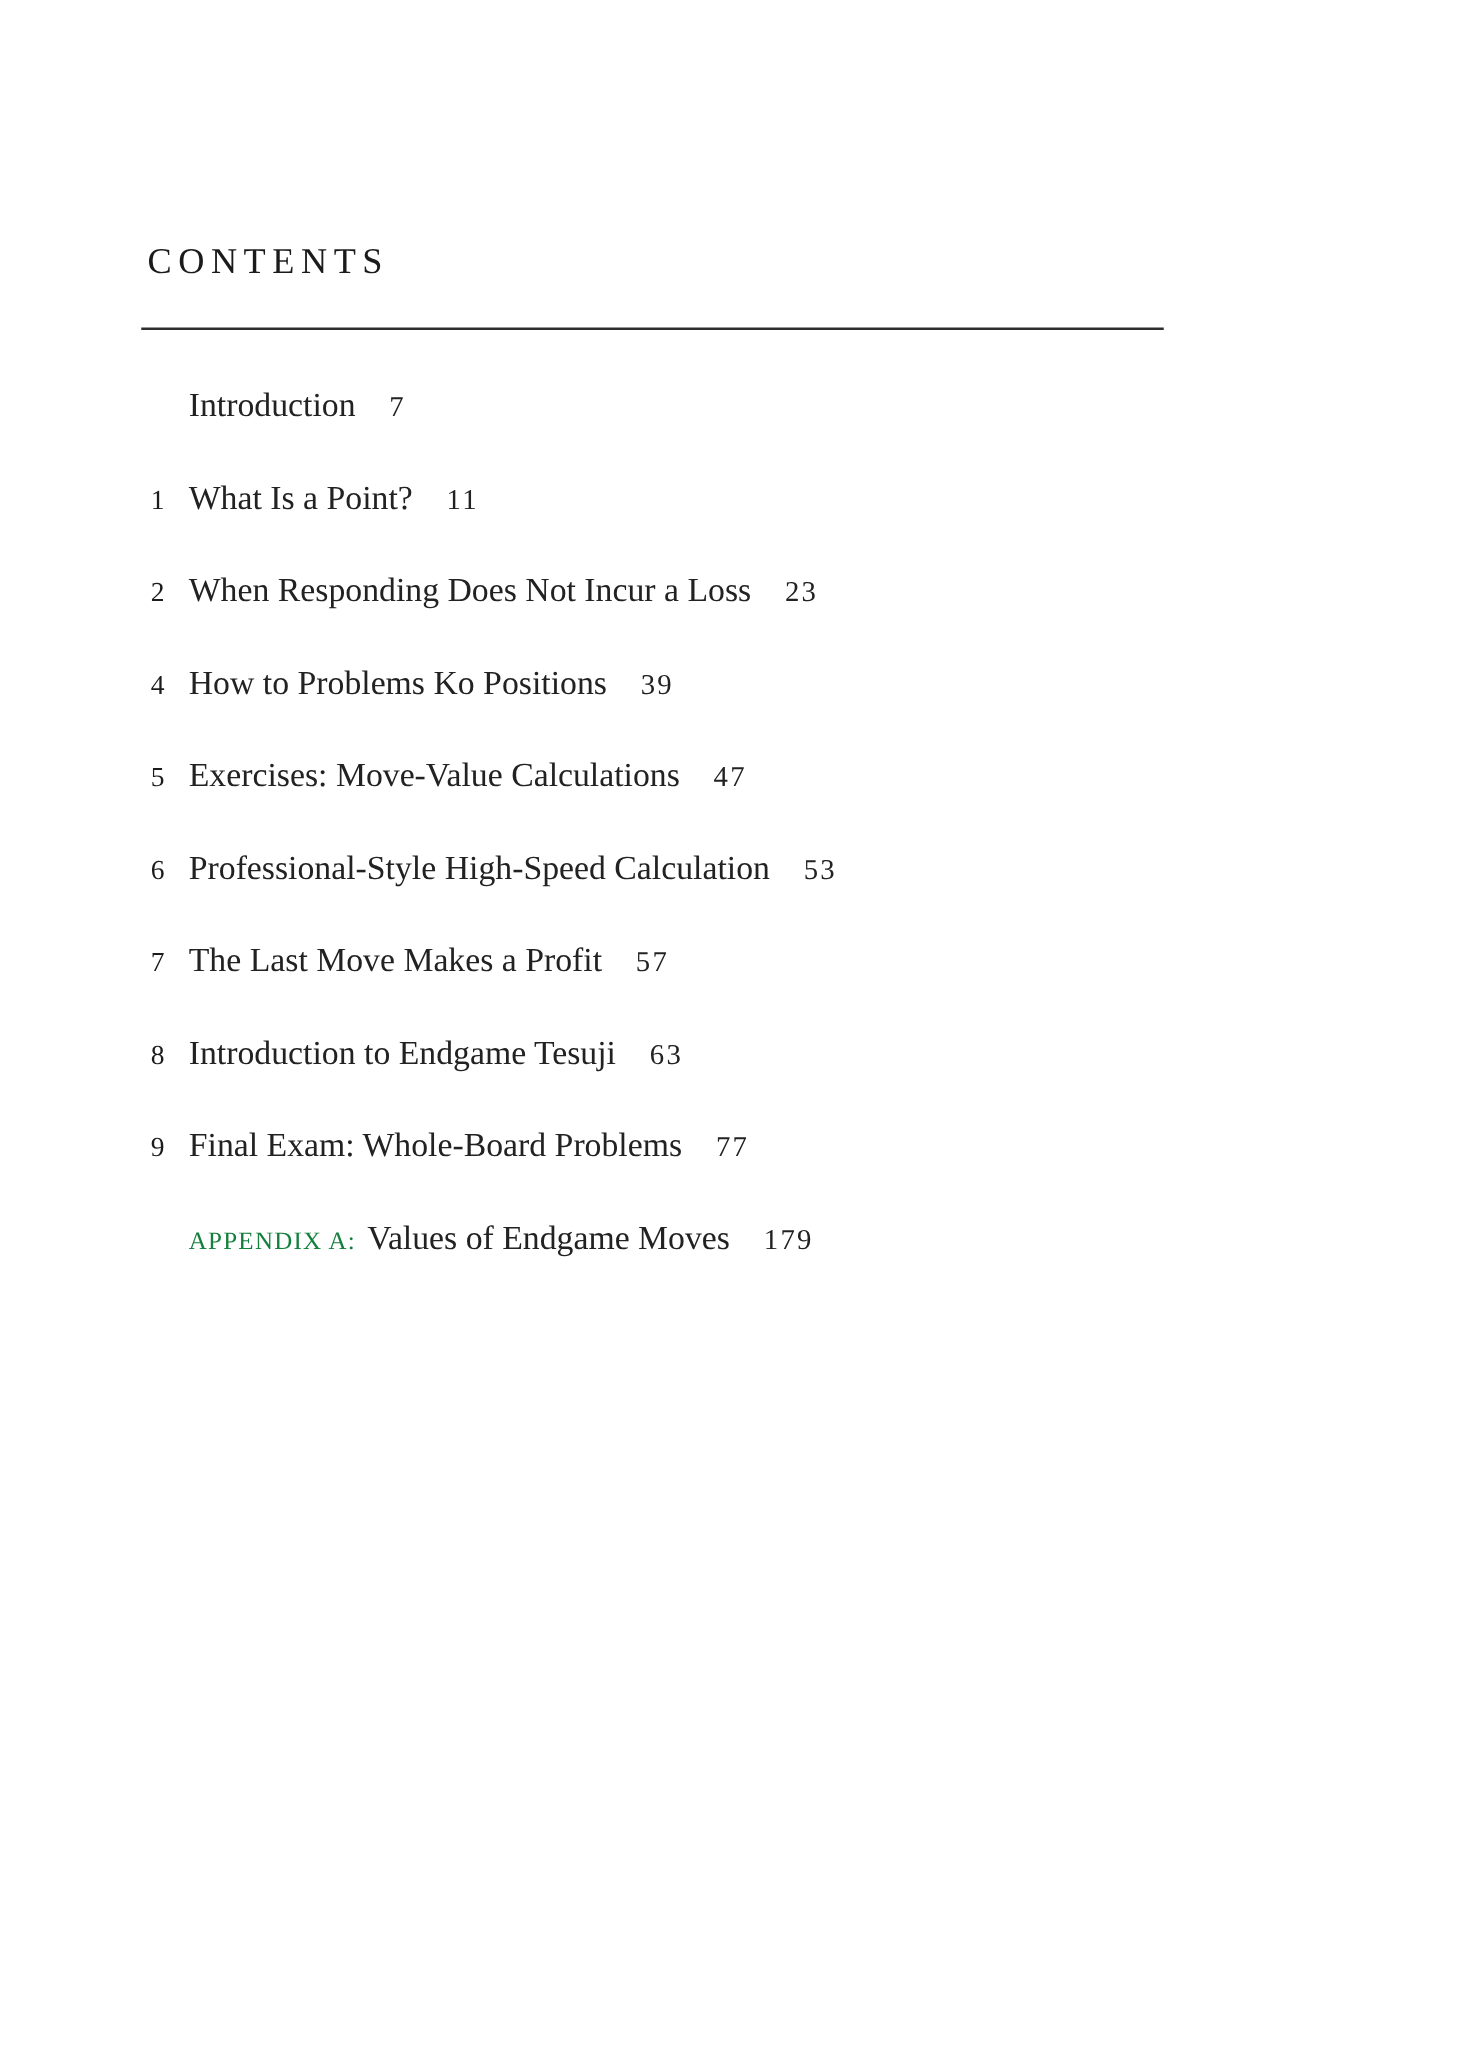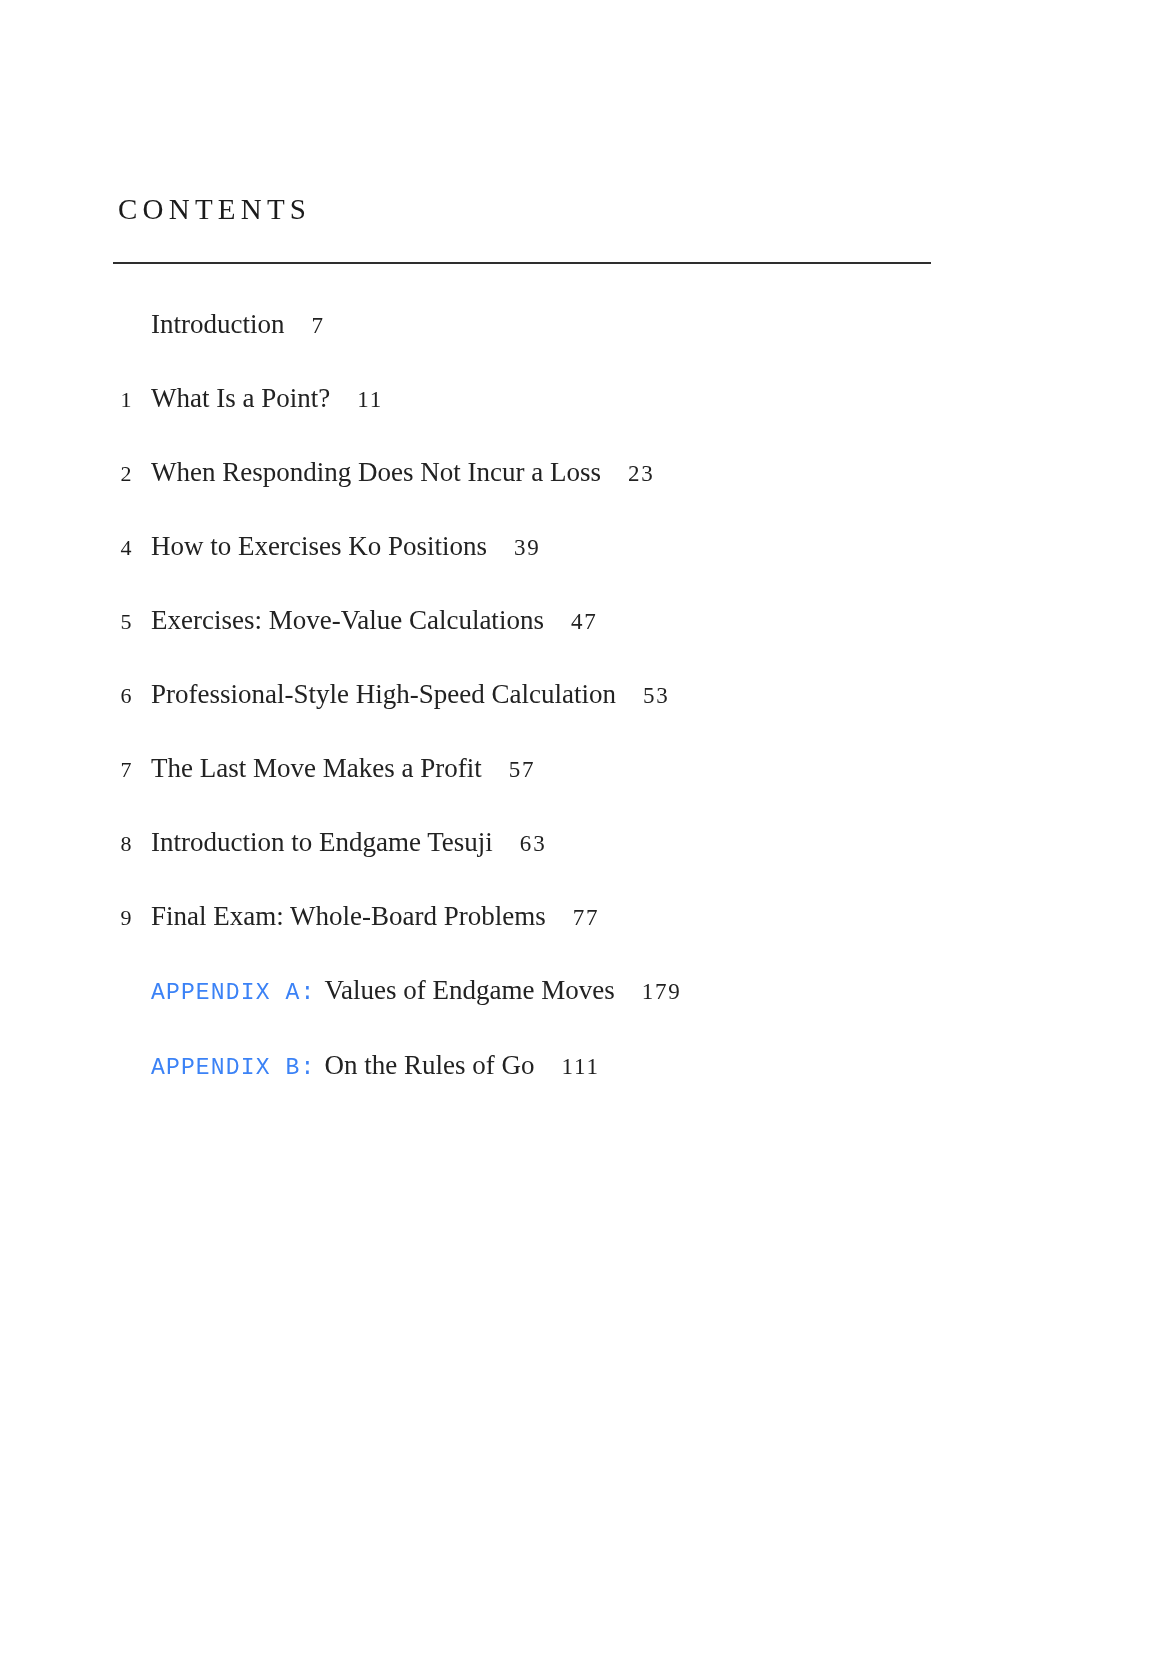--- a/index.html
+++ b/index.html
@@ -53,24 +53,23 @@
     text-align: center;
     font-size: 22px;
     color: #1c1c1c;
   }
   .entry-title {
     margin-left: 12px;
     color: #222222;
     text-align: right;
   }
   .appendix-prefix {
-    font-size: 23px;
+    font-size: 20px;
     letter-spacing: 0.05em;
-    color: #3b82f6;
-    font-family: Liberation Mono, monospace;
+    color: #15803d;
   }
   .appendix-prefix:not(.hidden) {
     margin-right: 9px;
   }
   .entry-page {
     margin-left: 27px;
     font-size: 23px;
     letter-spacing: 0.08em;
     color: #222222;
   }
@@ -89,21 +88,21 @@
   <div class="toc-row">
     <span class="chapter-number">1</span><span class="entry-title"><span>What Is a Point?</span></span><span class="entry-page">11</span>
   </div>
 
   <div class="toc-row">
     <span class="chapter-number">2</span><span class="entry-title"><span>When Responding Does Not Incur a Loss</span></span><span class="entry-page">23</span>
   </div>
 
 
   <div class="toc-row">
-    <span class="chapter-number">4</span><span class="entry-title"><span>How to Exercises Ko Positions</span></span><span class="entry-page">39</span>
+    <span class="chapter-number">4</span><span class="entry-title"><span>How to Problems Ko Positions</span></span><span class="entry-page">39</span>
   </div>
 
   <div class="toc-row">
     <span class="chapter-number">5</span><span class="entry-title"><span>Exercises: Move-Value Calculations</span></span><span class="entry-page">47</span>
   </div>
 
   <div class="toc-row">
     <span class="chapter-number">6</span><span class="entry-title"><span>Professional-Style High-Speed Calculation</span></span><span class="entry-page">53</span>
   </div>
 
@@ -116,17 +115,14 @@
   </div>
 
   <div class="toc-row">
     <span class="chapter-number">9</span><span class="entry-title"><span>Final Exam: Whole-Board Problems</span></span><span class="entry-page">77</span>
   </div>
 
   <div class="toc-row">
     <span class="chapter-number"></span><span class="entry-title"><span class="appendix-prefix">APPENDIX A:</span><span>Values of Endgame Moves</span></span><span class="entry-page">179</span>
   </div>
 
-  <div class="toc-row">
-    <span class="chapter-number"></span><span class="entry-title"><span class="appendix-prefix">APPENDIX B:</span><span>On the Rules of Go</span></span><span class="entry-page">111</span>
-  </div>
 </div>
 </div>
 
 </body></html>

